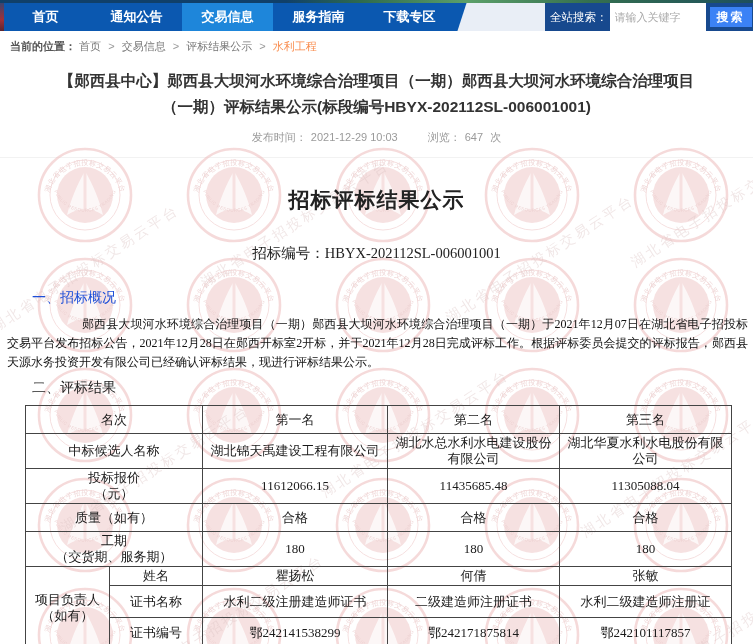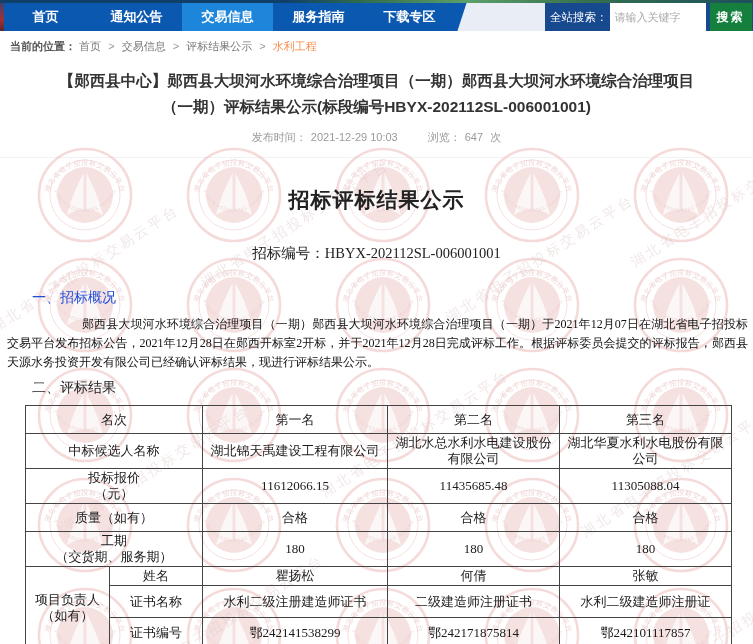--- a/index.html
+++ b/index.html
@@ -18,21 +18,21 @@
     color:#fff; font-size:13px; font-weight:bold; cursor:pointer; z-index:3; }
   .nav-tab.active { background:#1e86da; }
   .nav-slash { position:absolute; top:-2px; bottom:-2px; left:462px; width:92px;
     background:#e9eef6; transform:skewX(-18deg); z-index:1; }
   .nav-right { position:absolute; top:0; bottom:0; left:545px; right:0; background:#17498e;
     display:flex; align-items:center; z-index:2; padding-left:5px; }
   .nav-search-label { color:#fff; font-size:11.5px; white-space:nowrap; }
   .nav-search-input { width:96px; height:28px; border:none; background:#fff; font-size:11px;
     padding:0 5px; color:#333; margin-left:2px; }
   .nav-search-input::placeholder { color:#aaa; }
-  .nav-search-btn { width:42px; height:28px; border:none; background:#15803d; color:#fff;
+  .nav-search-btn { width:42px; height:20px; border:none; background:#3b82f6; color:#fff;
     font-size:12px; font-weight:bold; margin-left:4px; cursor:pointer; letter-spacing:2px; }
 
   
   .breadcrumb { padding:8px 0 6px 10px; font-size:11px; color:#777; background:#fff; }
   .breadcrumb .bc-prefix { font-weight:bold; color:#555; }
   .breadcrumb .bc-item { color:#777; cursor:pointer; }
   .breadcrumb .bc-sep { margin:0 4px; color:#999; }
   .breadcrumb .bc-item.active { color:#f98c4d; }
 
   

